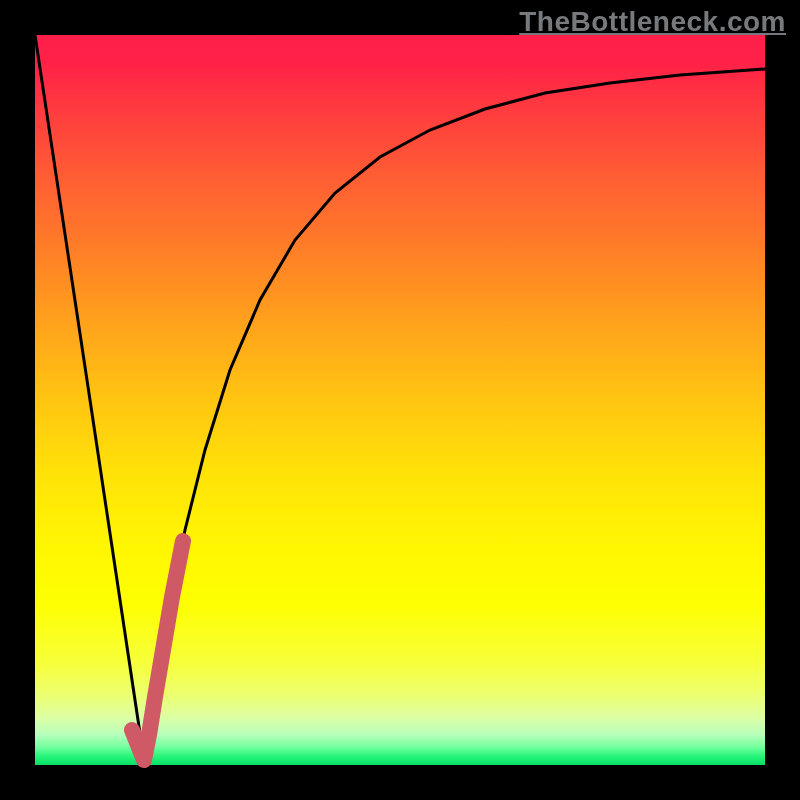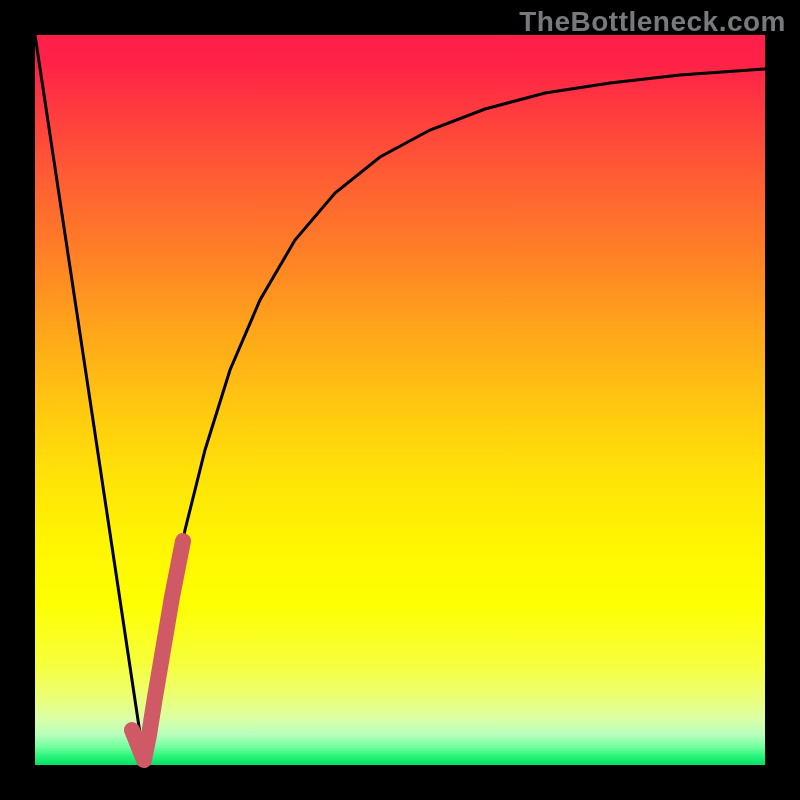--- a/index.html
+++ b/index.html
@@ -21,20 +21,21 @@
   .watermark {
     position: absolute;
     top: 6px;
     right: 14px;
     font-family: Arial, Helvetica, sans-serif;
     font-size: 28px;
     font-weight: 600;
     color: #777a7d;
     letter-spacing: 0.5px;
     user-select: none;
+    text-decoration: underline;
   }
   svg {
     position: absolute;
     left: 0;
     top: 0;
   }
 </style>
 </head>
 <body>
 

